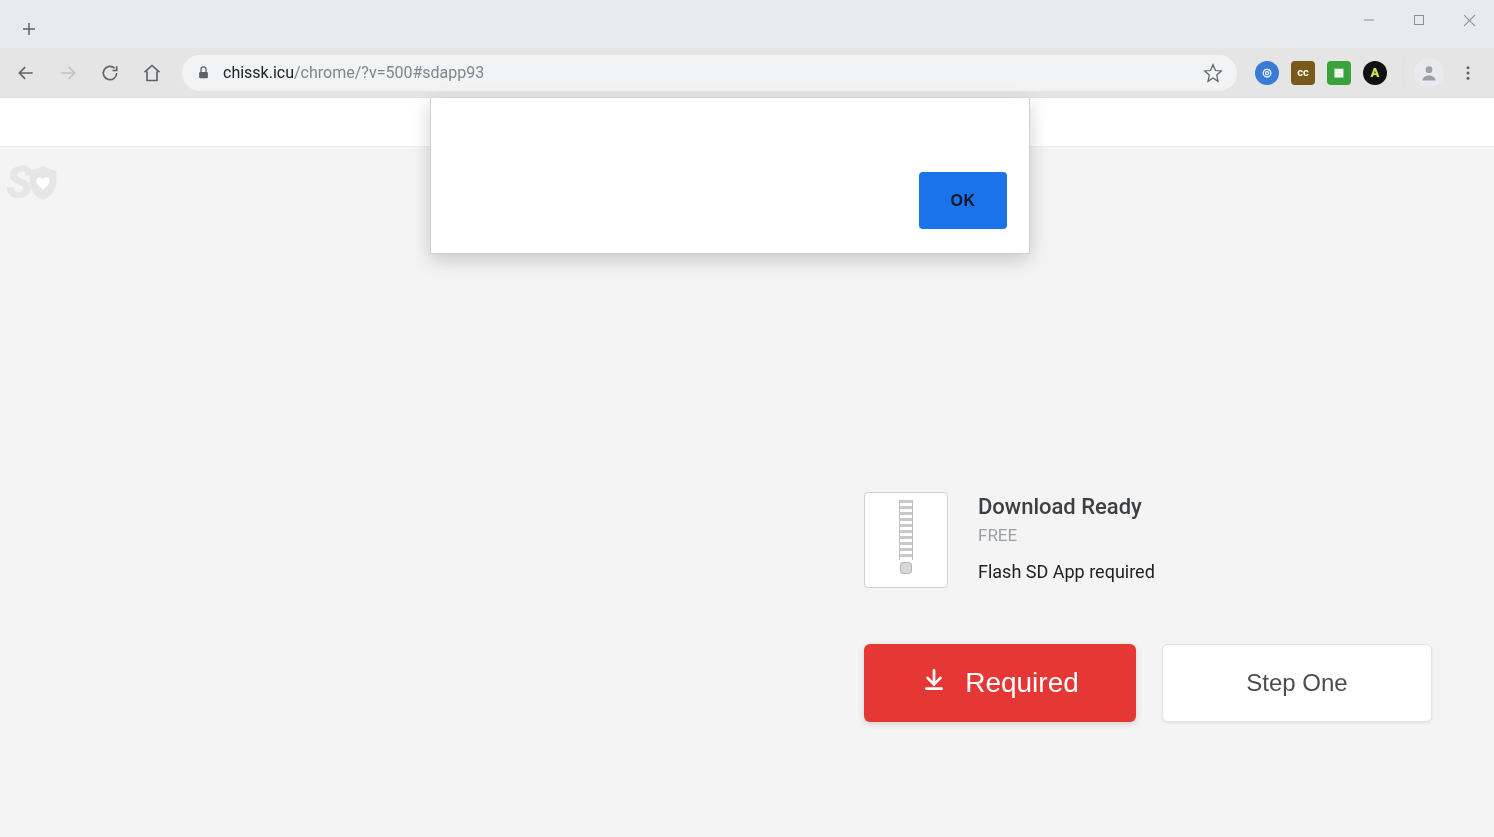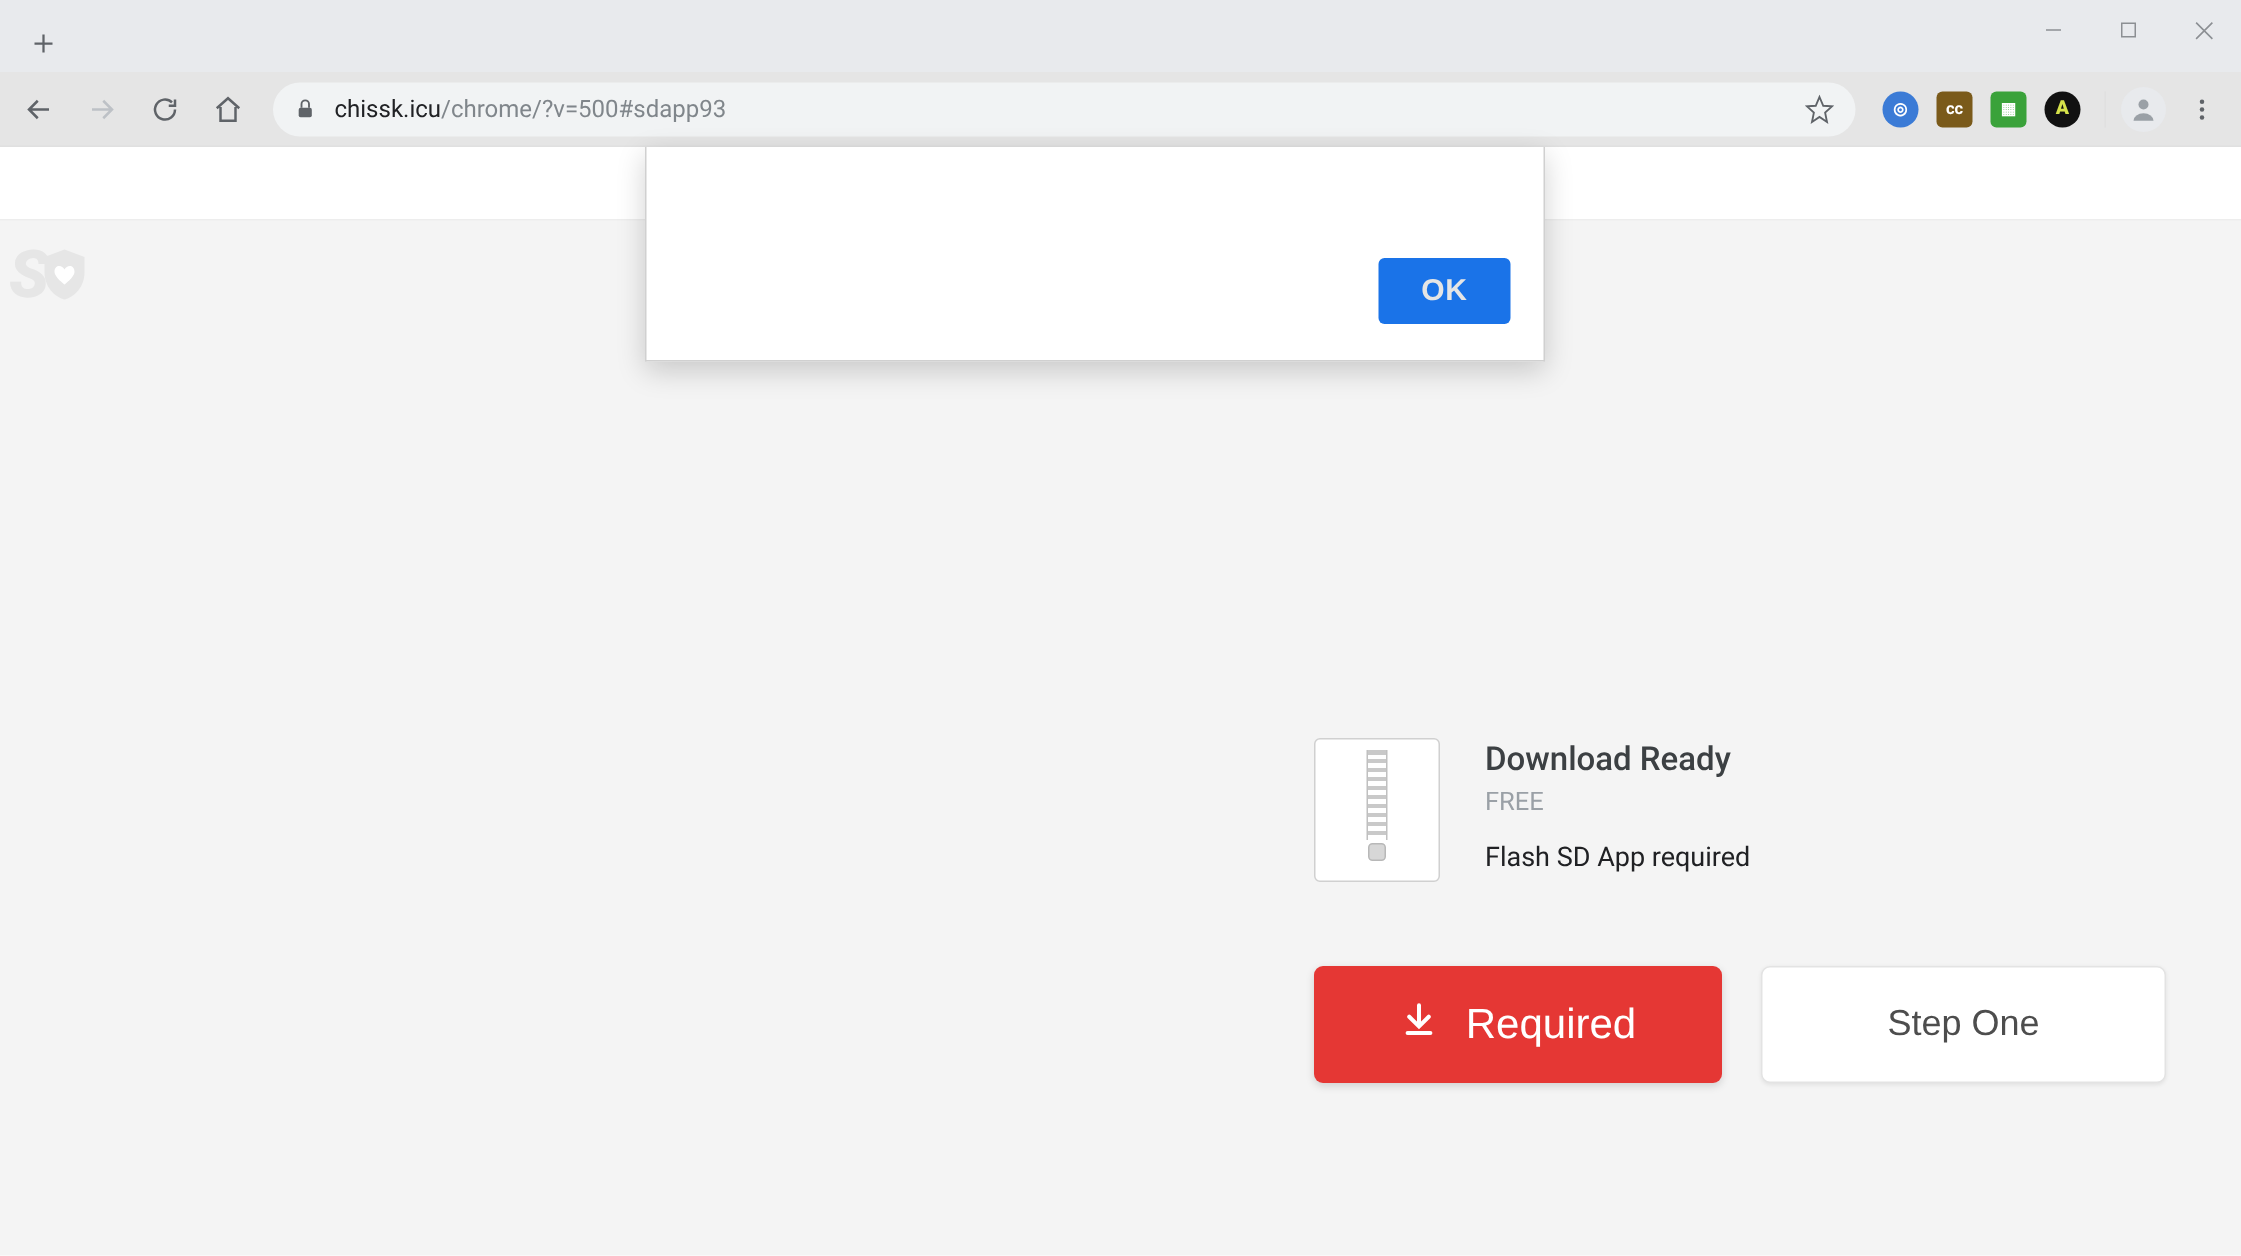--- a/index.html
+++ b/index.html
@@ -164,21 +164,21 @@
     font-weight:900;
     font-size:44px;
     display:flex;
     align-items:center;
     letter-spacing:-6px;
   }
 
   
   .dl-area {
     position:absolute;
-    right: 48px;
+    right: 60px;
     top: 345px;
     width: 570px;
   }
   .dl-info {
     display:flex;
     gap: 30px;
     align-items:flex-start;
   }
   .dl-thumb {
     width:84px; height:96px;
@@ -261,26 +261,26 @@
     margin-top:14px;
     font-size:17px;
     color:#3c4043;
   }
   .dialog-actions {
     display:flex;
     justify-content:flex-end;
     margin-top:42px;
   }
   .btn-ok {
-    width:88px; height:44px;
+    width:88px; height:57px;
     background:#1a73e8;
-    color:#e5e5e5;
+    color:#0f172a;
     border:none;
     border-radius:4px;
-    font-size:20px;
+    font-size:16px;
     font-weight:600;
     letter-spacing:0.5px;
     cursor:pointer;
   }
 </style>
 </head>
 <body>
 
 <div class="titlebar">
   <div class="newtab">

